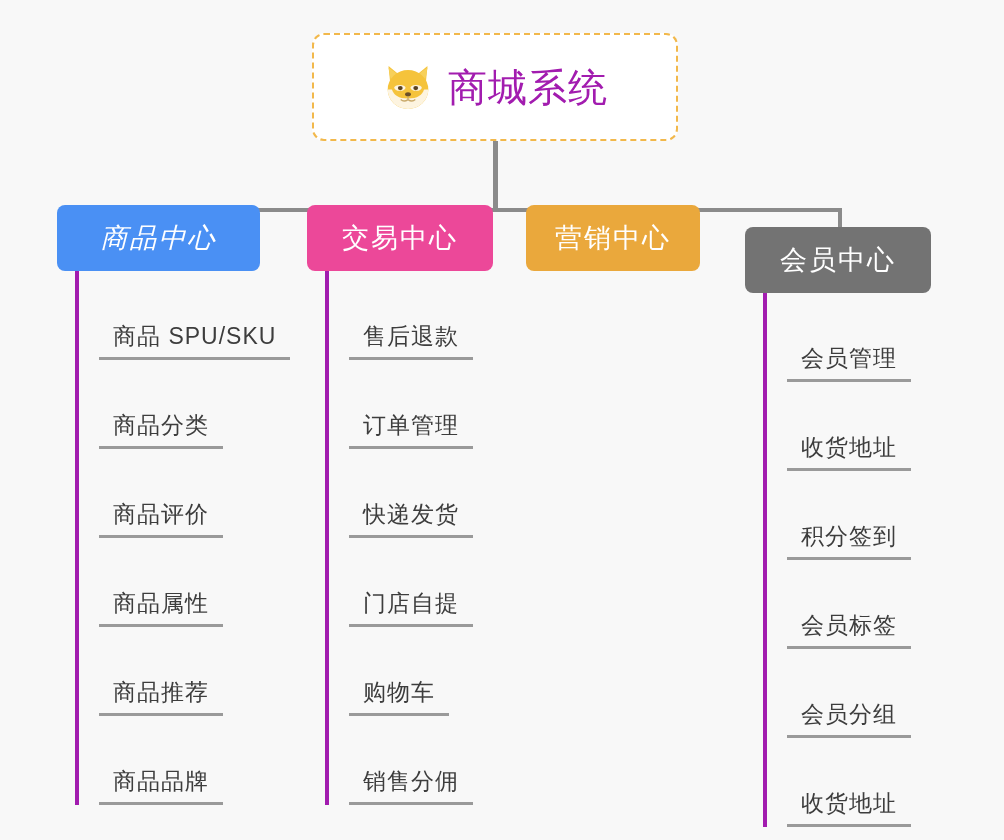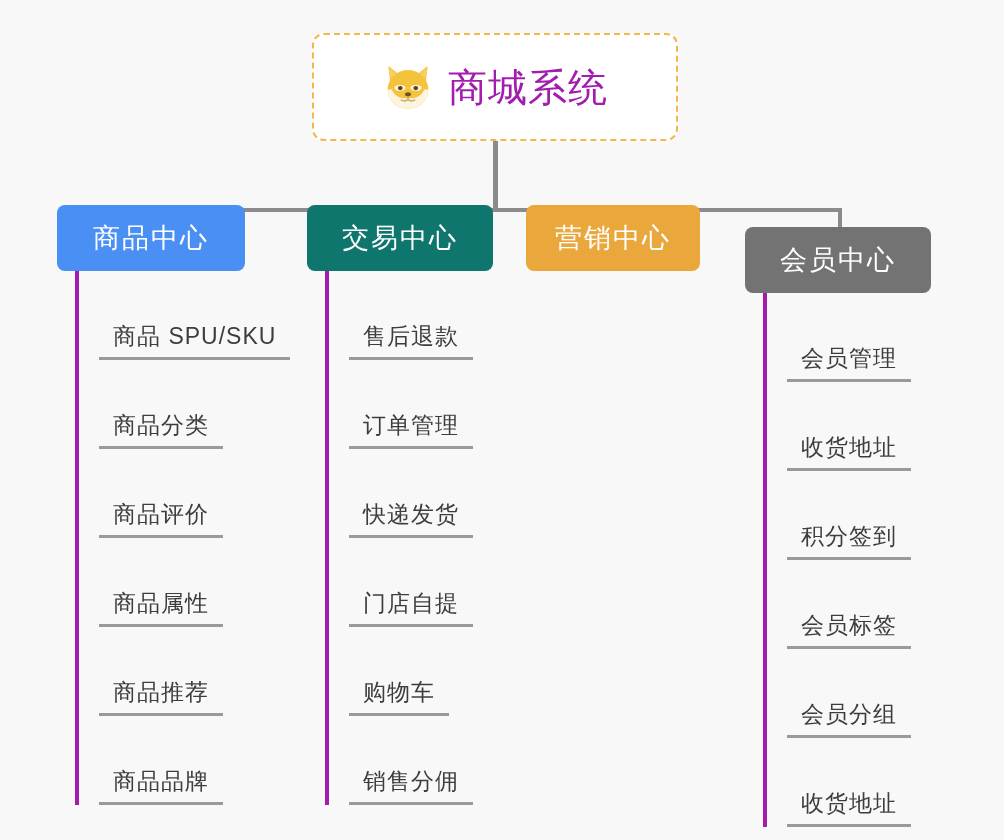--- a/index.html
+++ b/index.html
@@ -131,21 +131,21 @@
   </div>
 
   <div class="conn conn-v" style="left:493px; top:141px; width:5px; height:70px;"></div>
   <div class="conn conn-h" style="left:149px; top:208px; width:693px; height:4px;"></div>
   <div class="conn conn-v" style="left:149px; top:208px; width:4px; height:62px;"></div>
   <div class="conn conn-v" style="left:398px; top:208px; width:4px; height:62px;"></div>
   <div class="conn conn-v" style="left:617px; top:208px; width:4px; height:62px;"></div>
   <div class="conn conn-v" style="left:838px; top:208px; width:4px; height:62px;"></div>
 
   <div class="column" style="left:57px; width:188px;">
-    <div class="cat-box" style="background:#4a90f4; width:188px;">
+    <div class="cat-box" style="background:#4a90f4; width:203px;font-style:italic;">
       <span>商品中心</span>
     </div>
     <div class="leaf-list">
       <div class="leaf-item">
           <span class="leaf-label">商品 SPU/SKU</span>
         </div>
       <div class="leaf-item">
           <span class="leaf-label">商品分类</span>
         </div>
       <div class="leaf-item">
@@ -157,21 +157,21 @@
       <div class="leaf-item">
           <span class="leaf-label">商品推荐</span>
         </div>
       <div class="leaf-item">
           <span class="leaf-label">商品品牌</span>
         </div>
     </div>
   </div>
 
   <div class="column" style="left:307px; width:186px;">
-    <div class="cat-box" style="background:#0f766e; width:186px;">
+    <div class="cat-box" style="background:#ec4899; width:186px;">
       <span>交易中心</span>
     </div>
     <div class="leaf-list">
       <div class="leaf-item">
           <span class="leaf-label">售后退款</span>
         </div>
       <div class="leaf-item">
           <span class="leaf-label">订单管理</span>
         </div>
       <div class="leaf-item">

